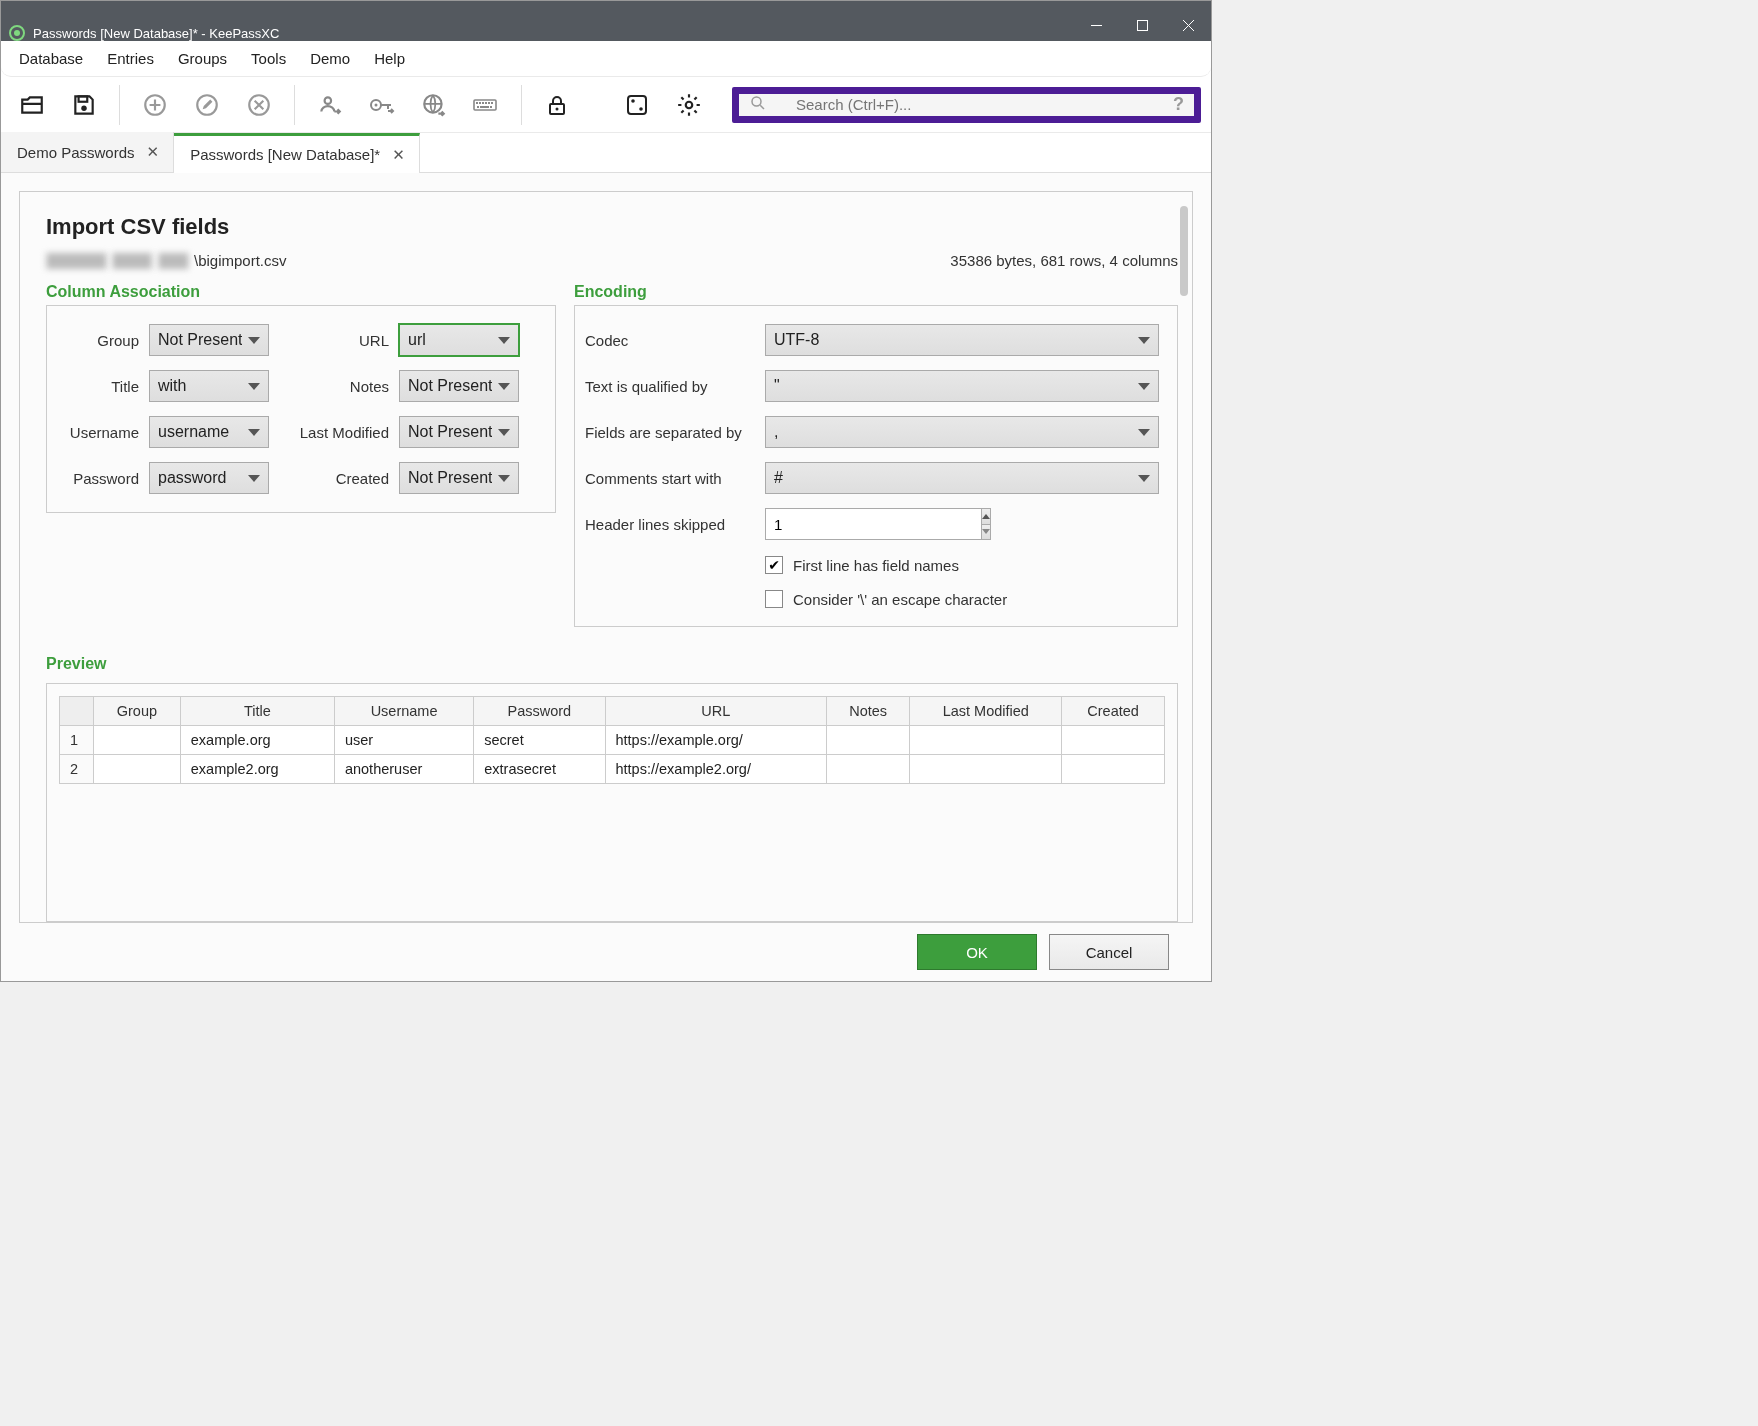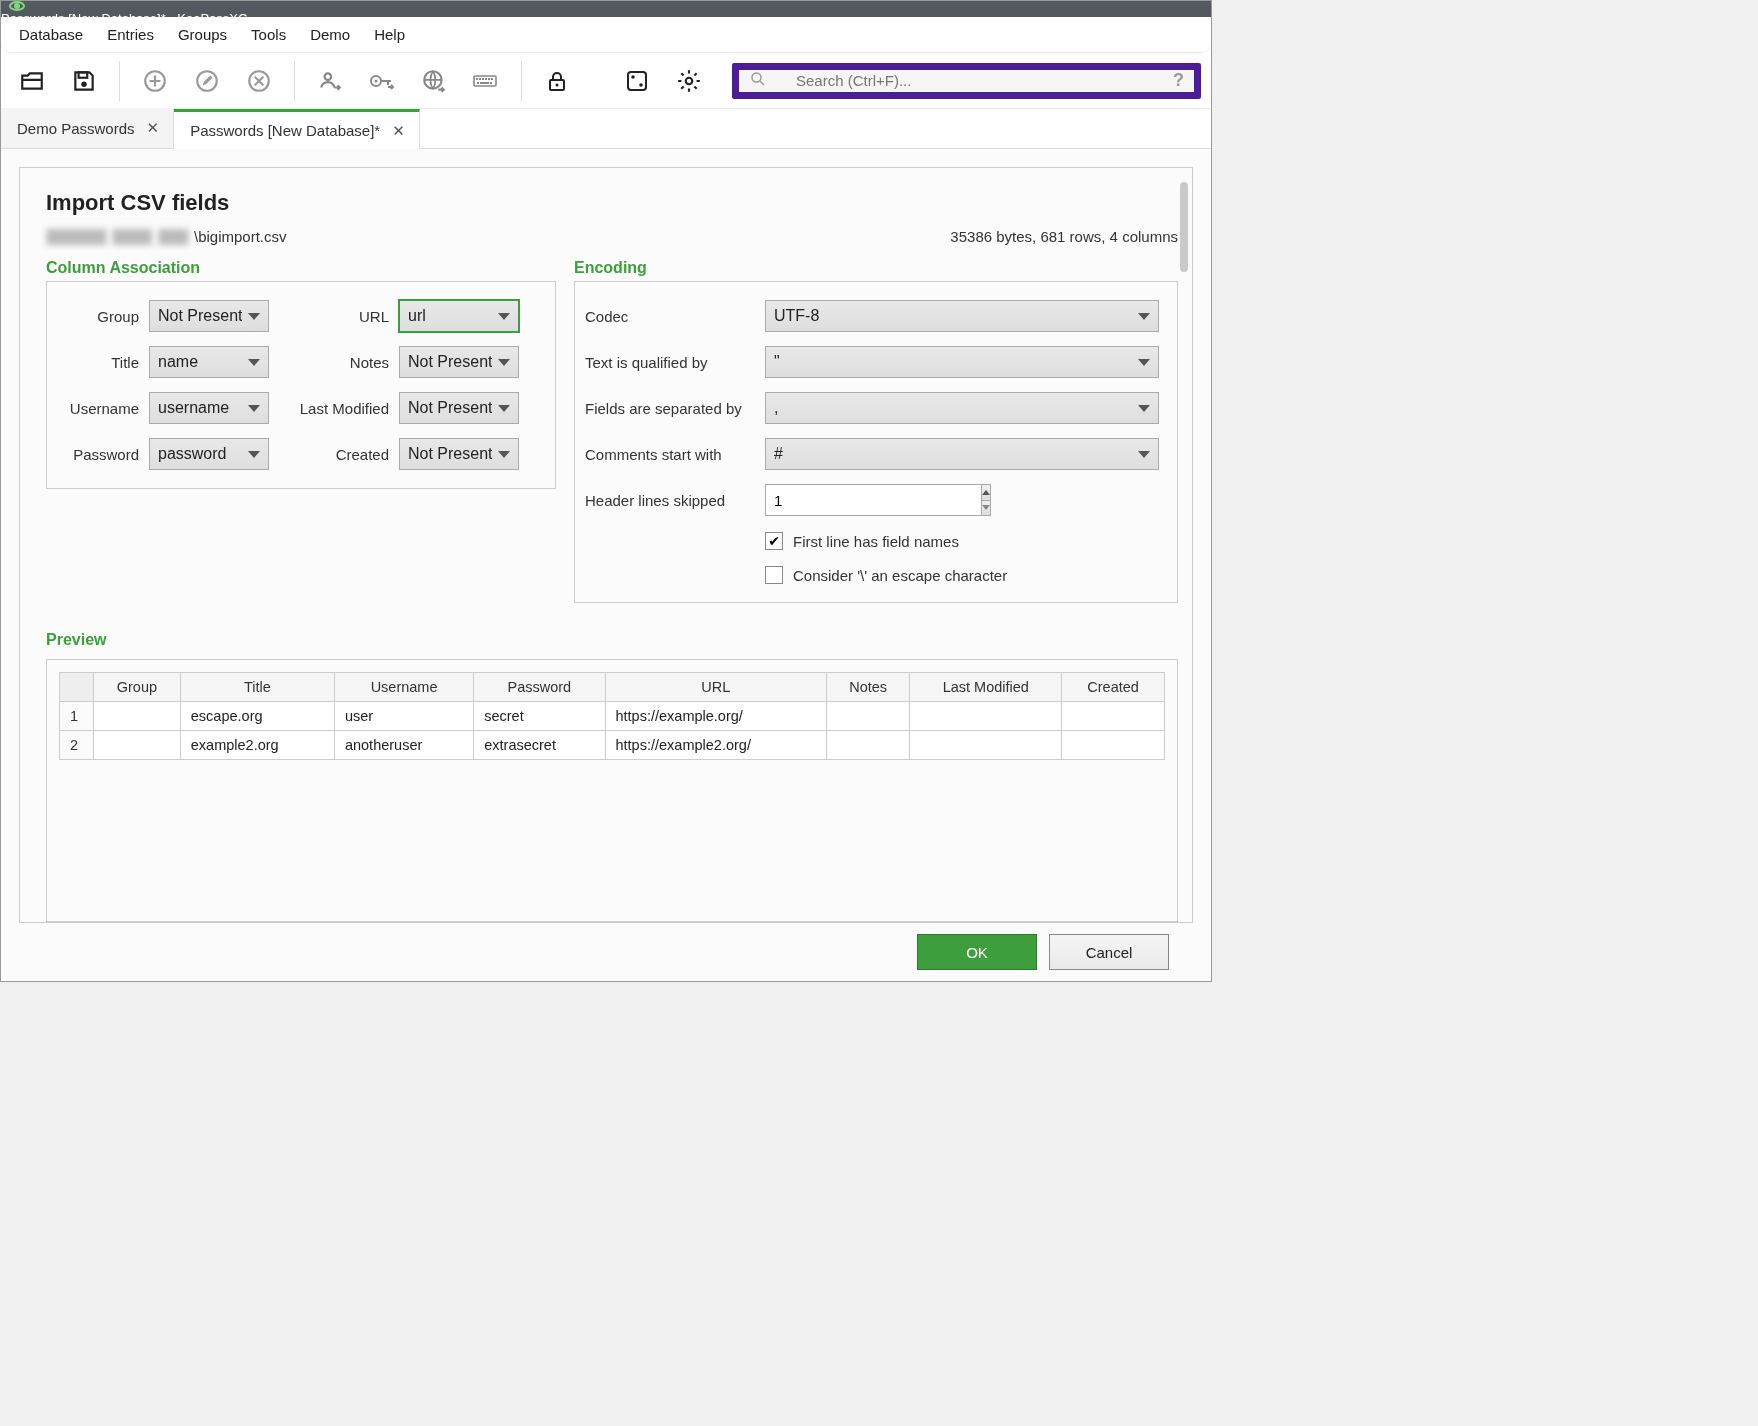--- a/index.html
+++ b/index.html
@@ -7,21 +7,21 @@
     margin: 0;
     font-family: "Segoe UI", Arial, sans-serif;
     background: #f0f0f0;
     font-size: 14px;
     color: #222;
     overflow: hidden;
   }
   .window { width: 1212px; height: 982px; background: #fff; border: 1px solid #999; display: flex; flex-direction: column; }
 
   
-  .titlebar { height: 16px; background: #54595F; color: #fff; display: flex; align-items: flex-start; flex-direction: column; }
+  .titlebar { height: 40px; background: #54595F; color: #fff; display: flex; align-items: flex-end; }
   .titlebar .appicon { width: 16px; height: 16px; margin: 0 8px; border-radius: 50%; border: 2px solid #7fd87f; display: flex; align-items: center; justify-content: center; }
   .titlebar .appicon::before { content: ""; width: 6px; height: 6px; background: #7fd87f; border-radius: 50%; }
   .titlebar .title { flex: 1; font-size: 13px; }
   .titlebar .winbtn { width: 46px; height: 32px; display: flex; align-items: center; justify-content: center; cursor: pointer; }
 
   
   .menubar { height: 36px; display: flex; align-items: center; padding: 0 8px; border-bottom: 1px solid #eaeaea; gap: 4px; border-radius: 10px; }
   .menuitem { padding: 6px 10px; cursor: pointer; font-size: 15px; }
 
   
@@ -269,21 +269,21 @@
                   <span class="caret"></span>
                 </div>
               <label>URL</label>
               <div class="dd selected">
                   <span class="ddv">url</span>
                   <span class="caret"></span>
                 </div>
 
               <label>Title</label>
               <div class="dd">
-                  <span class="ddv">name</span>
+                  <span class="ddv">with</span>
                   <span class="caret"></span>
                 </div>
               <label>Notes</label>
               <div class="dd">
                   <span class="ddv">Not Present</span>
                   <span class="caret"></span>
                 </div>
 
               <label>Username</label>
               <div class="dd">
@@ -380,21 +380,21 @@
               <th>URL</th>
               <th>Notes</th>
               <th>Last Modified</th>
               <th>Created</th>
             </tr>
           </thead>
           <tbody>
             <tr>
               <td class="rownum">1</td>
               <td></td>
-              <td>escape.org</td>
+              <td>example.org</td>
               <td>user</td>
               <td>secret</td>
               <td style="white-space:pre-line">https://example.org/</td>
               <td></td>
               <td></td>
               <td></td>
             </tr>
             <tr>
               <td class="rownum">2</td>
               <td></td>

